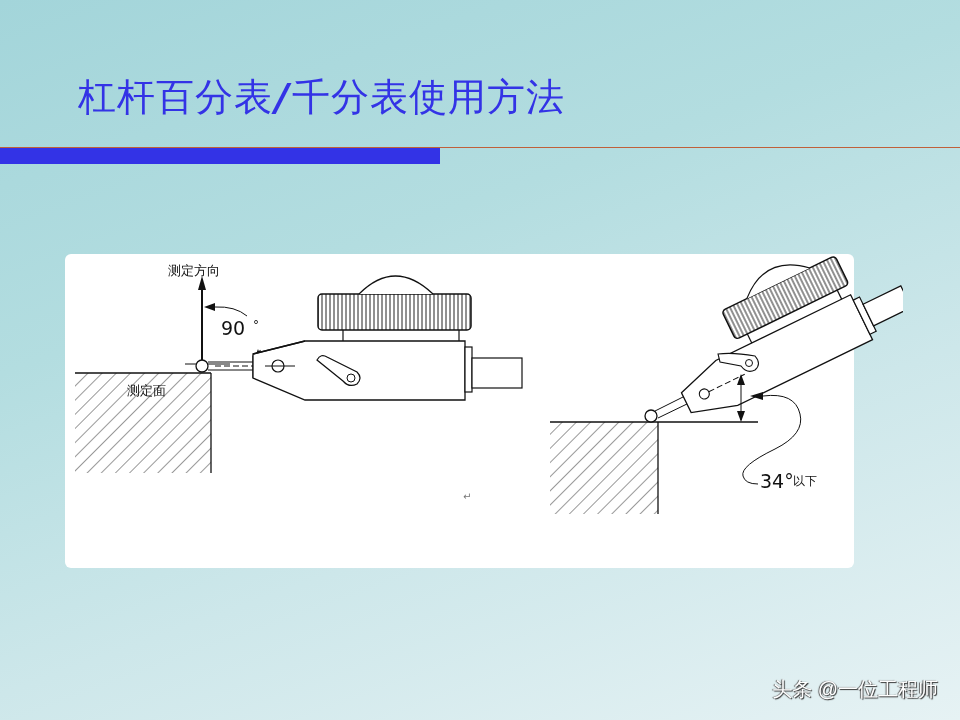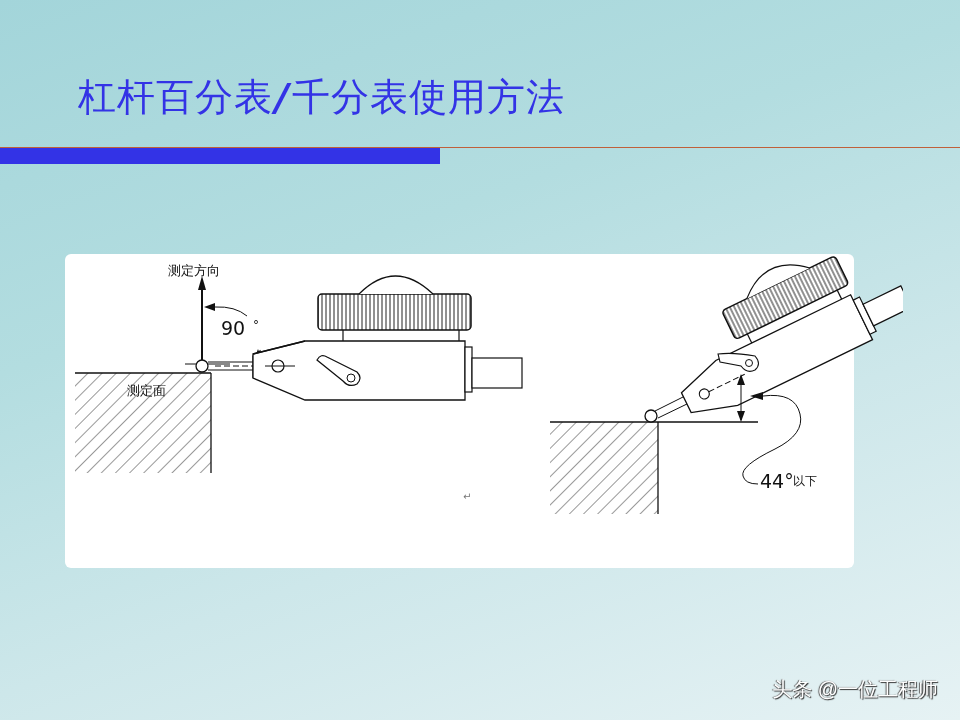--- a/index.html
+++ b/index.html
@@ -140,18 +140,18 @@
 
       <polygon points="685,142 698,138 698,146" fill="#111"></polygon>
       <path d="M698,142 Q730,138 735,160 Q740,180 710,195 Q675,212 678,222 Q680,230 693,230" fill="none" stroke="#111" stroke-width="1"></path>
     </g>
   </svg>
 
   <span class="lbl" style="left:103px; top:8px;">测定方向</span>
   <span class="lbl big" style="left:156px; top:63px;">90</span>
   <span class="lbl" style="left:188px; top:64px; font-size:12px;">°</span>
   <span class="lbl" style="left:62px; top:96px;margin-top:32px;">测定面</span>
-  <span class="lbl big" style="left:695px; top:216px;">44°</span>
+  <span class="lbl big" style="left:695px; top:216px;">34°</span>
   <span class="lbl" style="left:728px; top:219px; font-size:12px;">以下</span>
   <span class="return-mark">↵</span>
 </div>
 
 <div class="watermark">头条 @一位工程师</div>
 
 </body></html>

